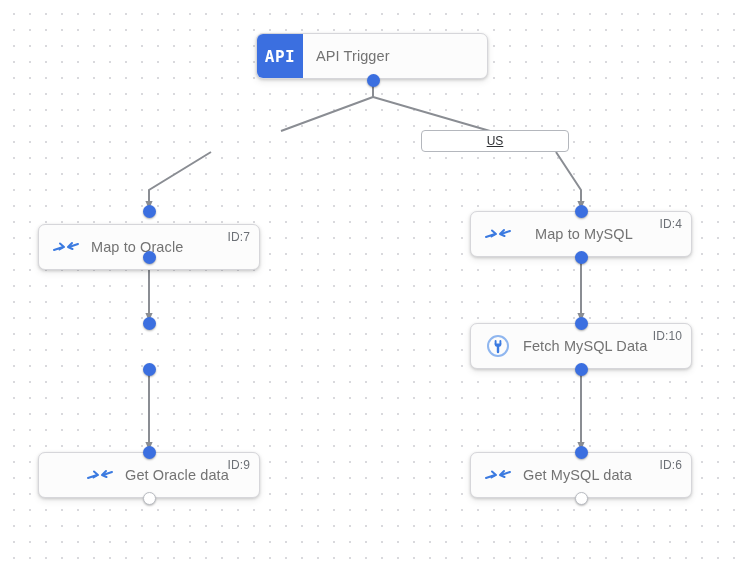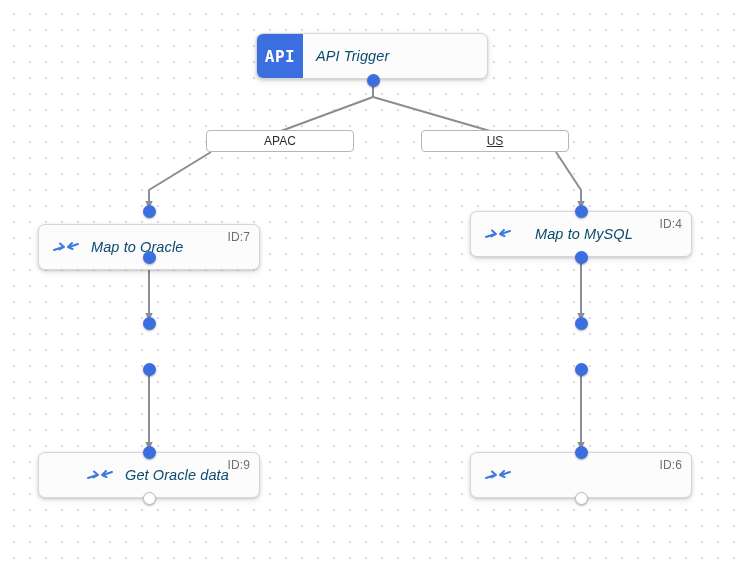--- a/index.html
+++ b/index.html
@@ -42,25 +42,24 @@
     border: 1px solid #d6d6da;
     border-radius: 7px;
     box-shadow: 0 1px 3px rgba(0,0,0,0.17), 0 3px 7px rgba(0,0,0,0.08);
     display: flex;
     align-items: center;
     overflow: visible;
   }
 
   .node-label {
     font-size: 14.5px;
-    color: #0c4a6e;
+    color: #737373;
     font-weight: 400;
     letter-spacing: 0.1px;
     white-space: nowrap;
-    font-style: italic;
   }
 
   .id-badge {
     position: absolute;
     top: 5px;
     right: 9px;
     font-size: 12px;
     color: #6c7076;
     letter-spacing: 0.1px;
   }
@@ -177,23 +176,20 @@
   </svg>
 
   <div class="node" id="node-trigger">
     <div class="api-badge">
       <span>API</span>
     </div>
     <div class="node-label">API Trigger</div>
   </div>
   <div class="port" style="left:367px; top:74px;"></div>
 
-  <div class="branch-label" style="left:206px; top:130px; width:148px;">
-    <span>APAC</span>
-  </div>
   <div class="branch-label" style="left:421px; top:130px; width:148px;text-decoration:underline;">
     <span>US</span>
   </div>
 
   <div class="node node-std" style="left:38px; top:211px;margin-top:13px;">
     <div class="node-icon">
       <svg width="26" height="16" viewBox="0 0 26 16">
         <g stroke="#3b7ae0" stroke-width="2" fill="none" stroke-linecap="round" stroke-linejoin="round">
           <path d="M1,11 L10,8"></path>
           <path d="M7,4.5 L11,8 L6.5,10.5"></path>
@@ -238,32 +234,45 @@
           <path d="M19,4 L15,8 L19.5,10"></path>
         </g>
       </svg>
     </div>
     <div class="node-label">Map to MySQL</div>
     <div class="id-badge">ID:4</div>
   </div>
   <div class="port" style="left:575px; top:205px;"></div>
   <div class="port" style="left:575px; top:251px;"></div>
 
+  <div class="node node-std" style="left:470px; top:323px;">
+    <div class="node-icon">
+      <svg width="24" height="24" viewBox="0 0 24 24">
+        <circle cx="12" cy="12" r="10" fill="none" stroke="#8fb6ef" stroke-width="2"></circle>
+        <path d="M8.5,9.5 a3.5,3.5 0 0 0 7,0 z" fill="#3b7ae0"></path>
+        <path d="M12,13 L12,18" stroke="#3b7ae0" stroke-width="2.4" stroke-linecap="round"></path>
+        <path d="M9.6,7 L9.6,9.6 M14.4,7 L14.4,9.6" stroke="#3b7ae0" stroke-width="1.9" stroke-linecap="round"></path>
+      </svg>
+    </div>
+    <div class="node-label">Fetch MySQL Data</div>
+    <div class="id-badge">ID:10</div>
+  </div>
   <div class="port" style="left:575px; top:317px;"></div>
   <div class="port" style="left:575px; top:363px;"></div>
 
   <div class="node node-std" style="left:470px; top:452px;">
     <div class="node-icon">
       <svg width="26" height="16" viewBox="0 0 26 16">
         <g stroke="#3b7ae0" stroke-width="2" fill="none" stroke-linecap="round" stroke-linejoin="round">
           <path d="M1,11 L10,8"></path>
           <path d="M7,4.5 L11,8 L6.5,10.5"></path>
           <path d="M25,5 L16,8"></path>
           <path d="M19,4 L15,8 L19.5,10"></path>
         </g>
       </svg>
     </div>
+    <div class="node-label">Get MySQL data</div>
     <div class="id-badge">ID:6</div>
   </div>
   <div class="port" style="left:575px; top:446px;"></div>
   <div class="port port-out-hollow" style="left:575px; top:492px;"></div>
 
 </div>
 
 </body></html>

